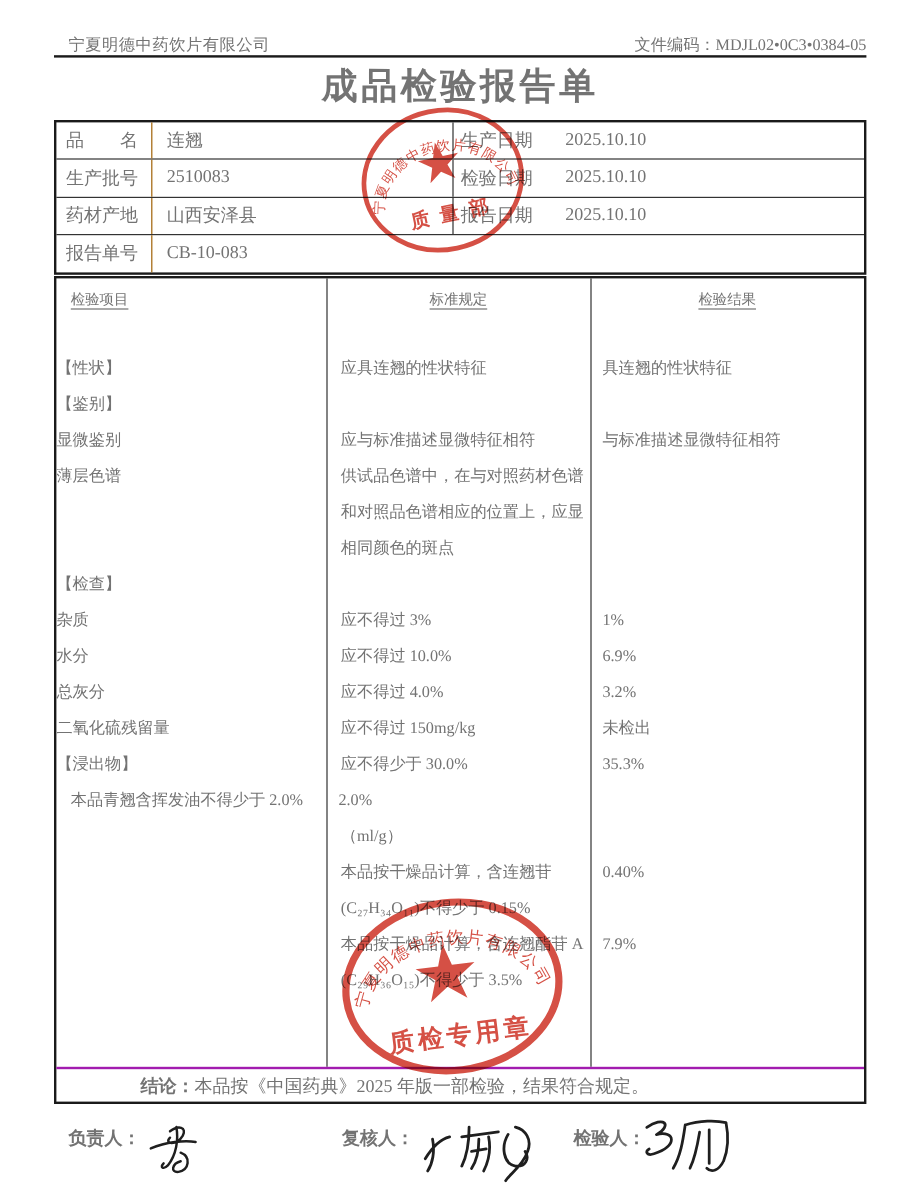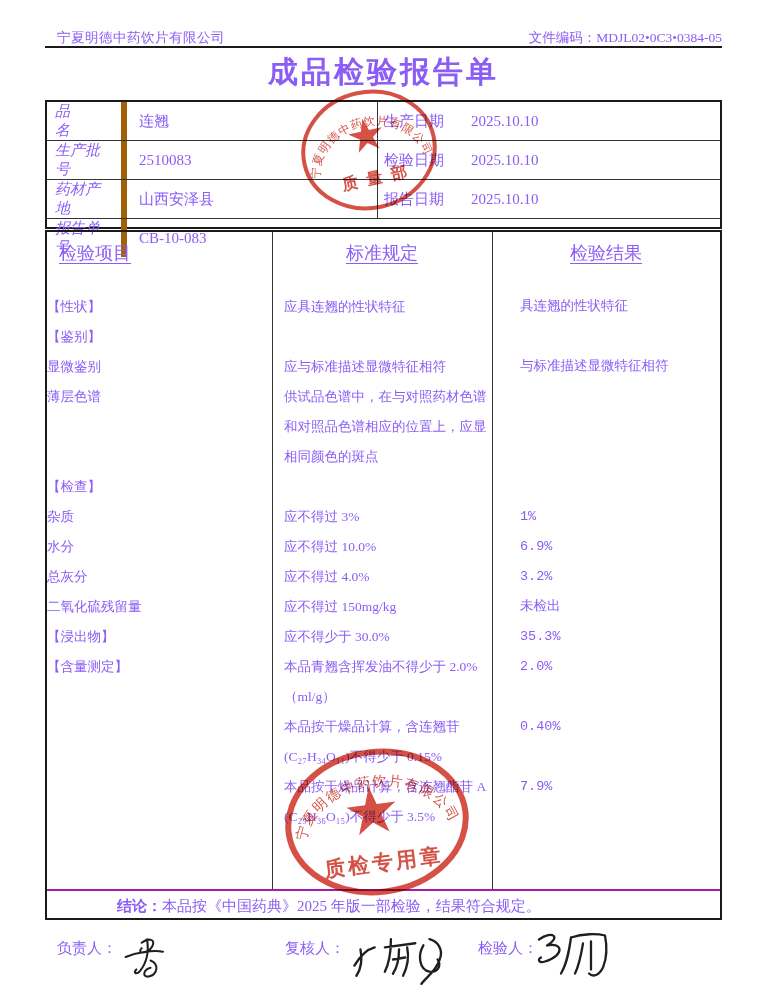--- a/index.html
+++ b/index.html
@@ -1,58 +1,58 @@
 <!DOCTYPE html>
 <html><head>
 <meta charset="utf-8">
 <style>
   html,body{margin:0;padding:0;background:#ffffff;}
   .page{
     position:relative; width:767px; height:1000px; background:#fff;
-    font-family:"Liberation Serif","DejaVu Serif",serif; color:#8b5cf6;
+    font-family:"Liberation Serif","DejaVu Serif",serif; color:#737373;
     overflow:hidden;
   }
   
   .co-name{position:absolute; left:57px; top:29px; font-size:13.5px; letter-spacing:.5px;}
   .doc-code{position:absolute; right:45px; top:29px; font-size:13.5px;margin-left:28px;}
   .head-rule{position:absolute; left:45px; top:46px; width:677px; height:0; border-top:2px solid #1a1a1a;}
   .title{position:absolute; left:0; top:52px; width:100%; text-align:center;
          font-size:30px; font-weight:bold; letter-spacing:3px;}
   
   .info-table{position:absolute; left:45px; top:100px; width:677px; height:129px;
               border:2px solid #1a1a1a; box-sizing:border-box; display:grid;
               grid-template-rows:repeat(4,1fr); font-size:15px;}
   .info-row{display:grid; grid-template-columns:80px 250px 90px 1fr; border-bottom:1px solid #333;}
   .info-row:last-child{border-bottom:none;}
-  .ir-label{border-right:6px solid #a16207; display:flex; align-items:center; padding:0 8px;font-style:italic;}
+  .ir-label{border-right:1px solid #a16207; display:flex; align-items:center; padding:0 8px;}
   .ir-value{display:flex; align-items:center; padding:0 12px;}
   .ir-dlabel{border-left:1px solid #333; display:flex; align-items:center; padding-left:6px;}
   .ir-date{display:flex; align-items:center; padding-left:4px;}
   .info-row.span .ir-dlabel{border-left:none;}
   
   .test-table{position:absolute; left:45px; top:230px; width:677px; height:690px;
               border:2px solid #1a1a1a; box-sizing:border-box; font-size:13.5px;}
   .vdiv{position:absolute; top:0; height:657px; width:0; border-left:1px solid #333;}
   .vdiv.v1{left:225px;} .vdiv.v2{left:445px;}
-  .mt-header{display:grid; grid-template-columns:225px 220px 1fr; height:44px; padding-top:9px; box-sizing:border-box; font-size:18px;}
+  .mt-header{display:grid; grid-template-columns:225px 220px 1fr; height:44px; padding-top:9px; box-sizing:border-box; font-size:12px;}
   .mt-header span{text-decoration:underline; text-underline-offset:4px;}
   .mth-item{padding-left:12px;}
   .mth-standard,.mth-result{text-align:center;}
   .mt-spacer{height:16px;}
   .mt-row{display:grid; grid-template-columns:225px 220px 1fr; height:30px; line-height:30px; white-space:nowrap;}
   .mc-item{overflow:visible;}
   .mc-standard{padding-left:12px; overflow:visible;}
-  .mc-result{padding-left:28px; overflow:visible;font-family:Liberation Mono, monospace;}
+  .mc-result{padding-left:10px; overflow:visible;}
   
   .conclusion-row{position:absolute; left:0; top:657px; width:100%; height:33px; line-height:31px;
                   border-top:2px solid #a21caf; box-sizing:border-box; padding-left:70px; font-size:15px;}
   .conclusion-row .c-label{font-weight:bold;}
   
   .sig-area{position:absolute; left:0; top:925px; width:100%; height:70px; font-size:15px;}
-  .sig-label{position:absolute; top:14px;}
+  .sig-label{position:absolute; top:14px;font-weight:bold;}
   .lbl-resp{left:57px;} .lbl-rev{left:285px;} .lbl-insp{left:478px;}
   .sig-svg{position:absolute;}
   .sig1{left:115px; top:2px;} .sig2{left:340px; top:0px;} .sig3{left:523px; top:-2px;}
   .sig-svg path{fill:none; stroke:#1f1f1f; stroke-width:2.3; stroke-linecap:round; stroke-linejoin:round;}
   
   .stamp{position:absolute; mix-blend-mode:multiply; opacity:.88;}
   .stamp-top{left:295px; top:82px;}
   .stamp-bottom{left:280px; top:742px;}
 </style>
 </head>
@@ -172,21 +172,20 @@
           <div class="mc-result">未检出</div>
         </div>
 
         <div class="mt-row">
           <div class="mc-item">【浸出物】</div>
           <div class="mc-standard">应不得少于 30.0%</div>
           <div class="mc-result">35.3%</div>
         </div>
 
         <div class="mt-row">
-          <div class="mc-item">【含量测定】</div>
           <div class="mc-standard">本品青翘含挥发油不得少于 2.0%</div>
           <div class="mc-result">2.0%</div>
         </div>
 
         <div class="mt-row">
           <div class="mc-item"></div>
           <div class="mc-standard">（ml/g）</div>
           <div class="mc-result"></div>
         </div>
 

